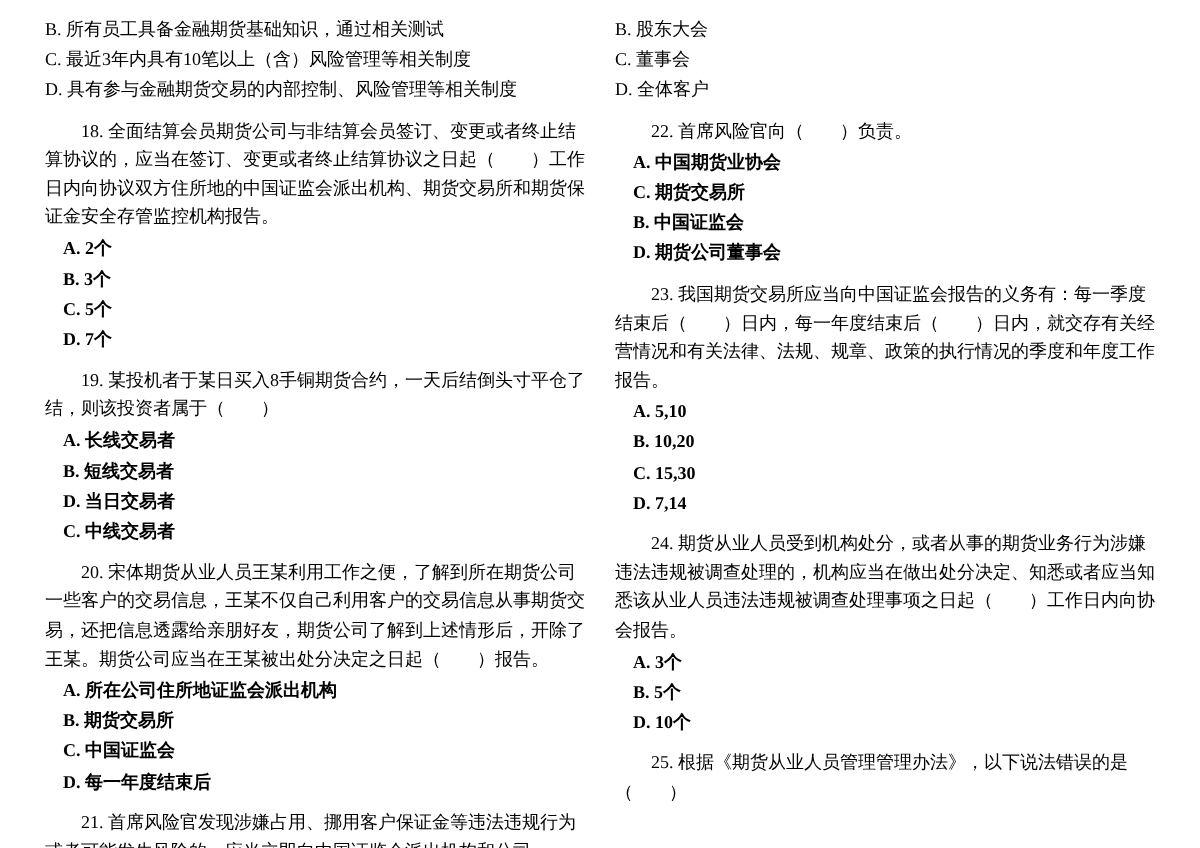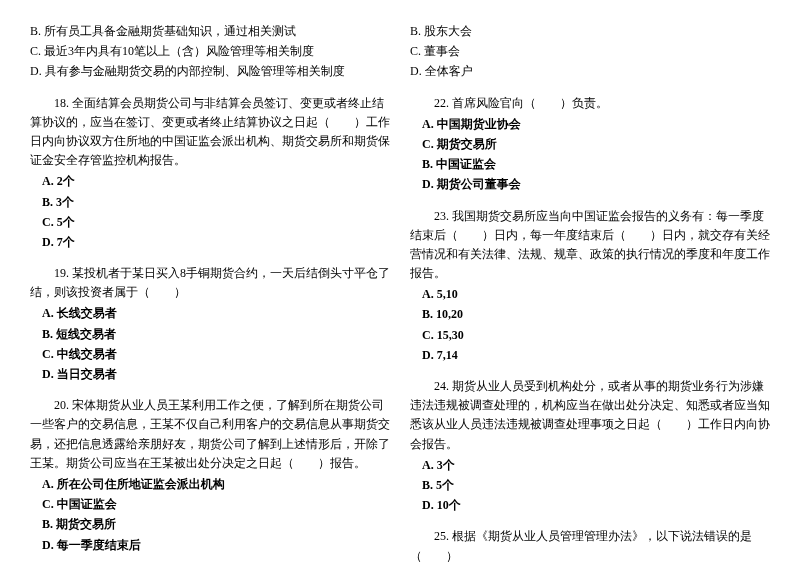--- a/index.html
+++ b/index.html
@@ -25,21 +25,20 @@
     .two-col {
       display: flex;
       gap: 20px;
       width: 100%;
     }
     .col-left, .col-right {
       flex: 1;
     }
     .question-block {
       margin-bottom: 8px;
-      margin-top: 12px;
     }
     .question-text {
       text-indent: 0;
       margin-bottom: 2px;
     }
     .options {
       padding-left: 12px;
       font-weight: bold;
     }
     .option-item {
@@ -71,32 +70,32 @@
           <span class="option-item">C. 5个</span>
           <span class="option-item">D. 7个</span>
         </div>
       </div>
 
       <div class="question-block">
         <div class="question-text indent">19. 某投机者于某日买入8手铜期货合约，一天后结倒头寸平仓了结，则该投资者属于（　　）</div>
         <div class="options">
           <span class="option-item">A. 长线交易者</span>
           <span class="option-item">B. 短线交易者</span>
+          <span class="option-item">D. 当日交易者</span>
           <span class="option-item">C. 中线交易者</span>
-          <span class="option-item">D. 当日交易者</span>
         </div>
       </div>
 
       <div class="question-block">
         <div class="question-text indent">20. 宋体期货从业人员王某利用工作之便，了解到所在期货公司一些客户的交易信息，王某不仅自己利用客户的交易信息从事期货交易，还把信息透露给亲朋好友，期货公司了解到上述情形后，开除了王某。期货公司应当在王某被出处分决定之日起（　　）报告。</div>
         <div class="options">
           <span class="option-item">A. 所在公司住所地证监会派出机构</span>
+          <span class="option-item">B. 期货交易所</span>
           <span class="option-item">C. 中国证监会</span>
-          <span class="option-item">B. 期货交易所</span>
-          <span class="option-item">D. 每一季度结束后</span>
+          <span class="option-item">D. 每一年度结束后</span>
         </div>
       </div>
 
       <div class="question-block">
         <div class="question-text indent">21. 首席风险官发现涉嫌占用、挪用客户保证金等违法违规行为或者可能发生风险的，应当立即向中国证监会派出机构和公司（　　）报告。</div>
       </div>
 
     </div>
 
     <div class="col-right">

